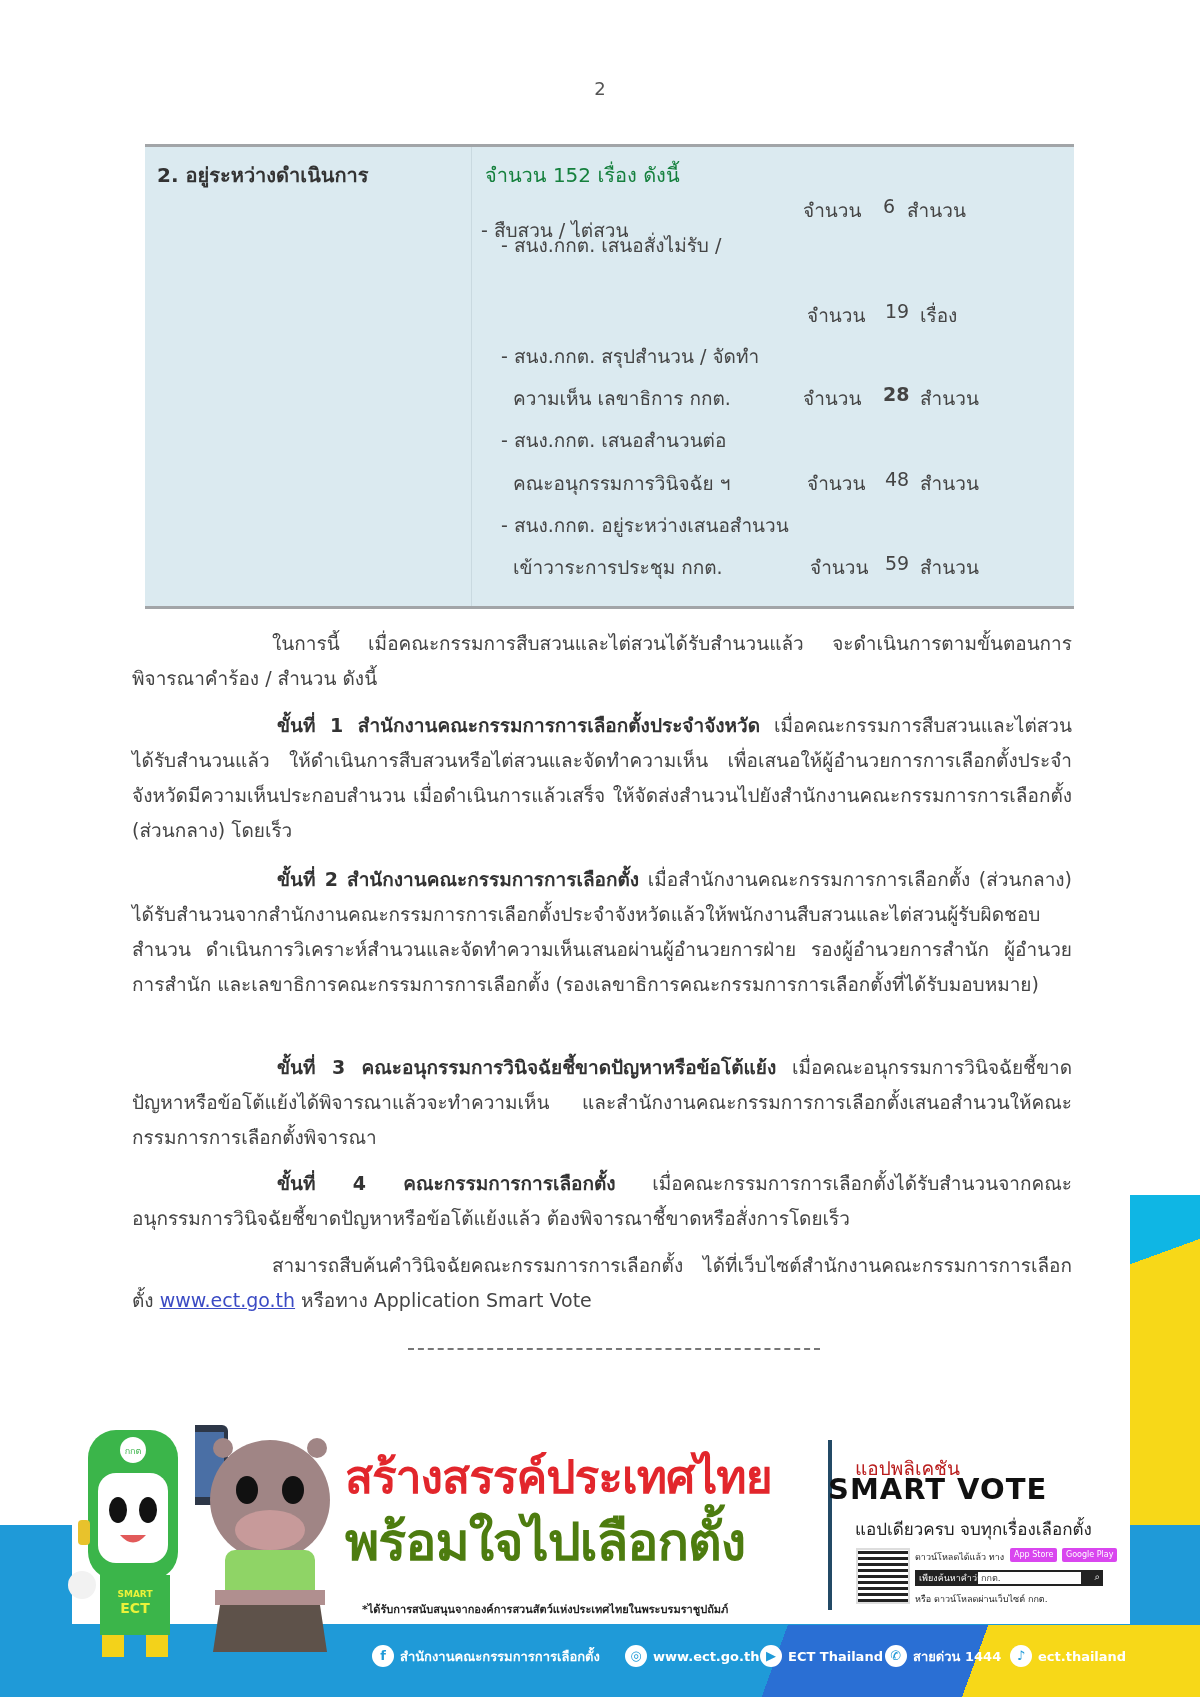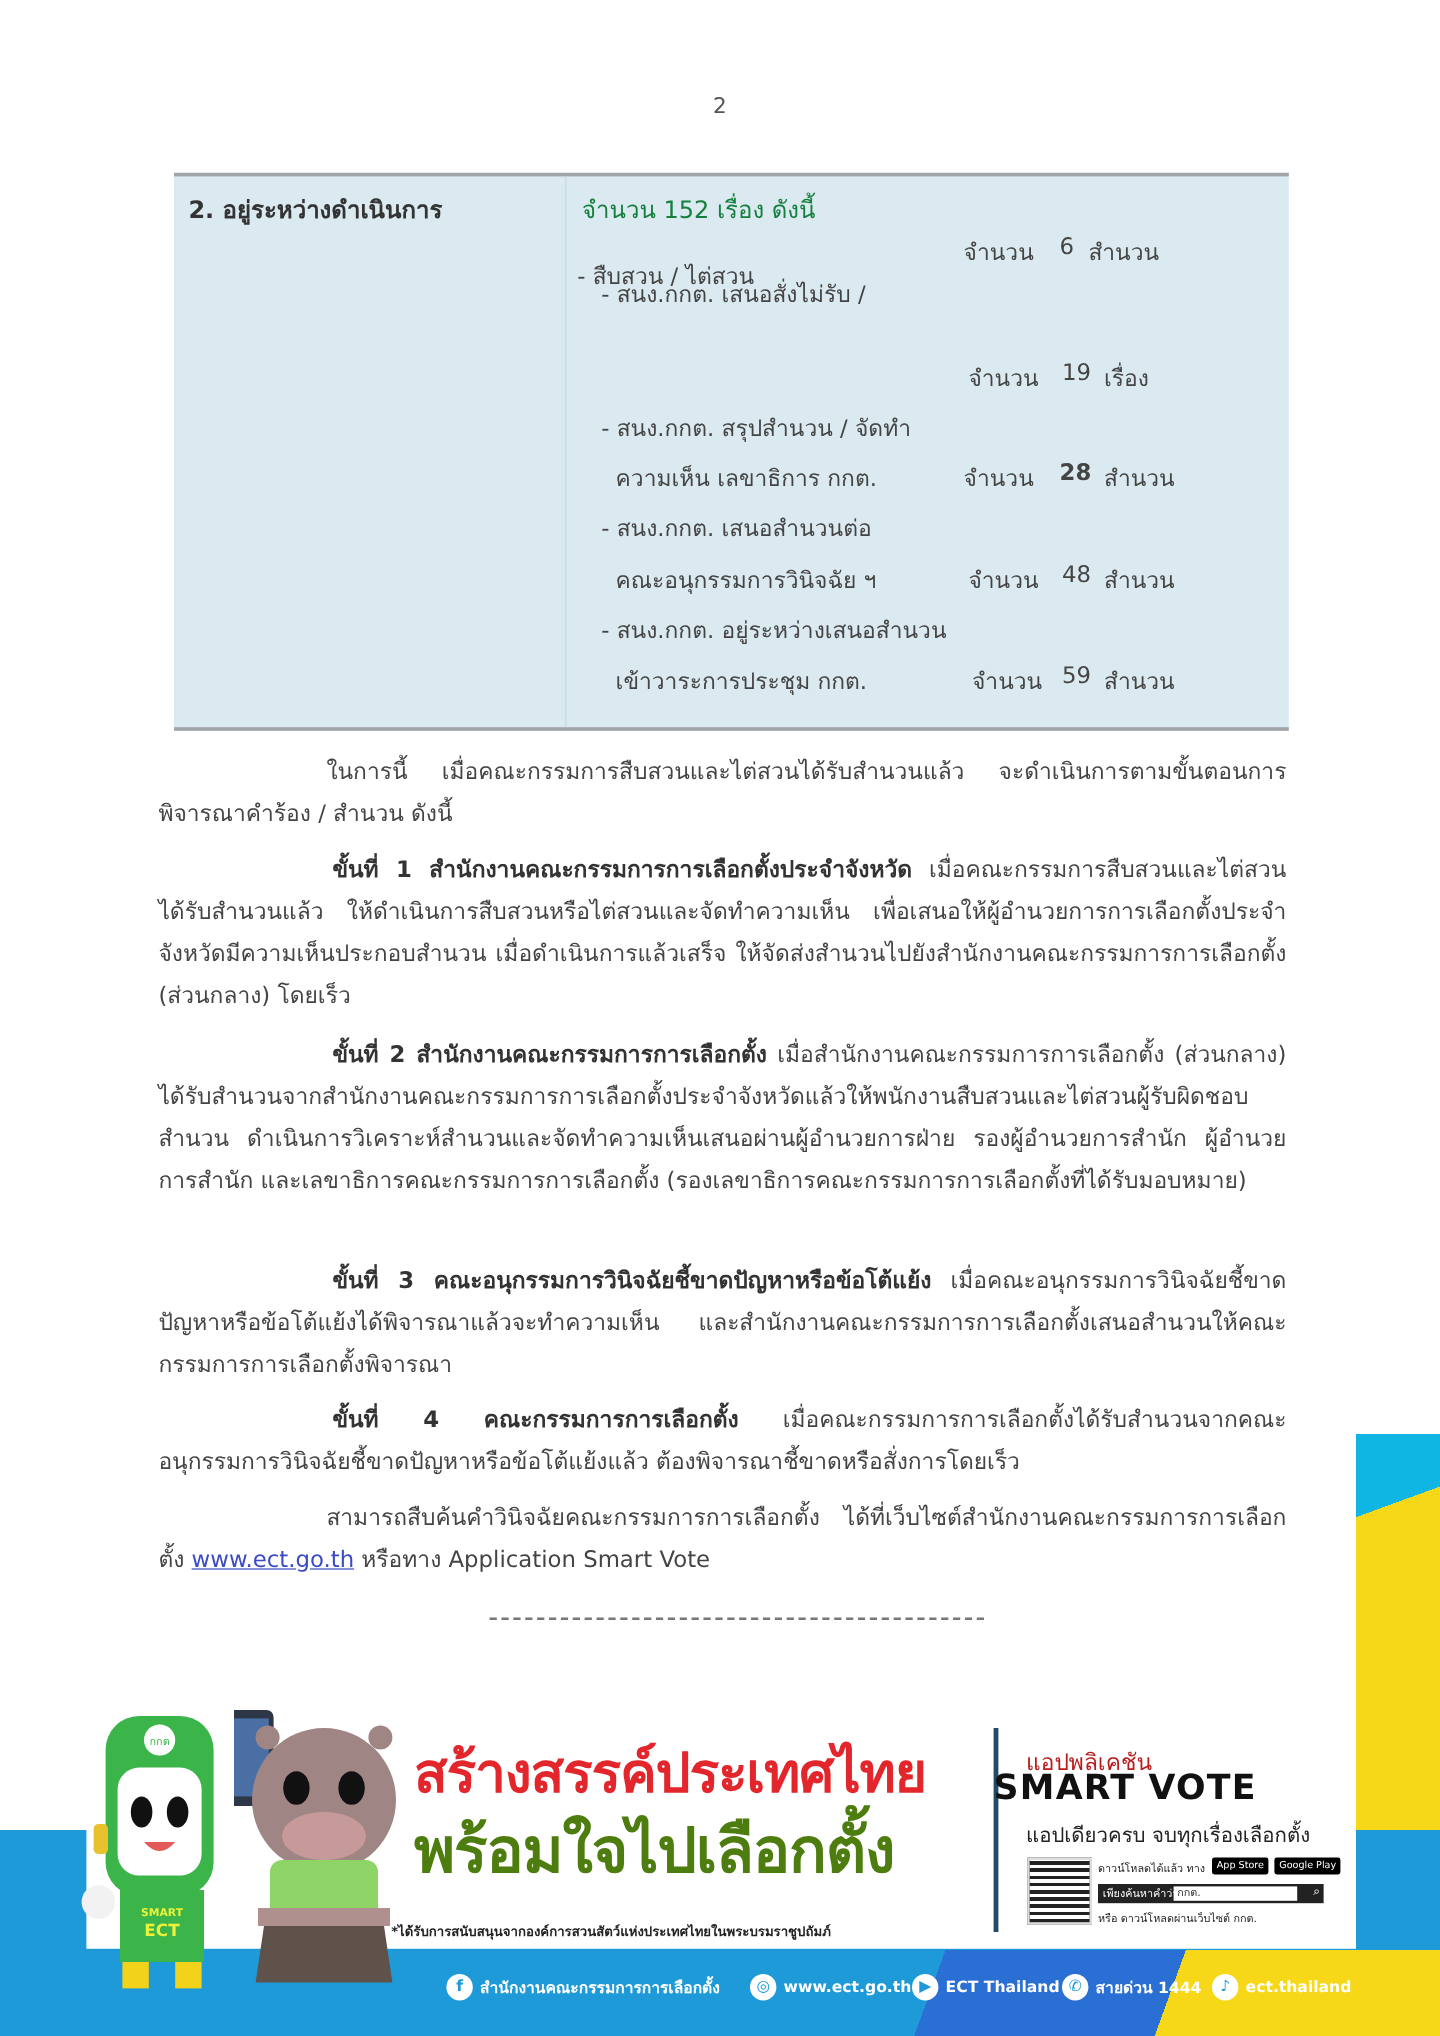--- a/index.html
+++ b/index.html
@@ -26,29 +26,29 @@
   
   .banner-blue { position:absolute; left:0; top:1525px; width:1200px; height:172px; background:#1f9ad8; }
   .banner-white { position:absolute; left:72px; top:1432px; width:1058px; height:192px; background:#ffffff; }
   .yellow-shape { position:absolute; left:1130px; top:1195px; width:70px; height:502px; background:#f7d818; }
   .cyan-shape { position:absolute; left:1130px; top:1195px; width:70px; height:90px;
                 background:linear-gradient(160deg,#0fb6e4 60%, transparent 60%); }
   .strip-grad { position:absolute; left:600px; top:1625px; width:600px; height:72px;
                 background:linear-gradient(110deg, transparent 30%, #2a6fd4 30%, #2a6fd4 62%, #f7d818 62%); }
   .headline1 { position:absolute; left:345px; top:1440px; font-size:46px; font-weight:bold; color:#e2262c; white-space:nowrap; letter-spacing:-1px; }
   .headline2 { position:absolute; left:345px; top:1500px; font-size:52px; font-weight:bold; color:#4d7c0f; white-space:nowrap; letter-spacing:-1px; }
-  .disclaimer { position:absolute; left:326px; top:1600px; font-size:11px; font-weight:bold; color:#222; white-space:nowrap; }
+  .disclaimer { position:absolute; left:362px; top:1600px; font-size:11px; font-weight:bold; color:#222; white-space:nowrap; }
   .vbar { position:absolute; left:828px; top:1440px; width:4px; height:170px; background:#234a66; }
   .app-sub { position:absolute; left:855px; top:1453px; font-size:19px; color:#b91c1c; }
   .app-title { position:absolute; left:828px; top:1472px; font-size:29px; font-weight:bold; color:#111; letter-spacing:1px;text-align:right; }
   .app-tag { position:absolute; left:855px; top:1515px; font-size:17px; color:#222; white-space:nowrap; }
   .qr { position:absolute; left:856px; top:1548px; width:50px; height:52px;
         background:repeating-linear-gradient(0deg,#222 0 3px,#fff 3px 6px),#222; border:2px solid #ddd; }
   .dl-line { position:absolute; left:915px; top:1550px; font-size:9px; color:#222; white-space:nowrap; }
-  .store-btn { position:absolute; top:1548px; height:14px; background:#000000; color:#fff; font-size:8px; padding:0 4px; line-height:14px; border-radius:2px; }
+  .store-btn { position:absolute; top:1548px; height:14px; background:#d946ef; color:#fff; font-size:8px; padding:0 4px; line-height:14px; border-radius:2px; }
   .searchbar { position:absolute; left:915px; top:1570px; width:188px; height:16px; background:#222; }
   .search-label { position:absolute; left:4px; top:1px; font-size:9px; color:#fff; }
   .search-input { position:absolute; left:63px; top:2px; width:100px; height:12px; background:#fff; font-size:9px; color:#333; padding-left:3px; line-height:12px; }
   .search-ic { position:absolute; right:3px; top:1px; color:#fff; font-size:10px; }
   .or-line { position:absolute; left:915px; top:1592px; font-size:9px; color:#222; white-space:nowrap; }
   .social { position:absolute; top:1645px; font-size:13px; font-weight:bold; color:#fff; white-space:nowrap; display:flex; align-items:center; gap:6px; }
   .social .ic { display:inline-block; width:22px; height:22px; border-radius:50%; background:#fff; color:#1f9ad8;
                 text-align:center; line-height:22px; font-size:13px; font-weight:bold; }
   
   .mascot-green { position:absolute; left:60px; top:1425px; width:135px; height:240px; }

